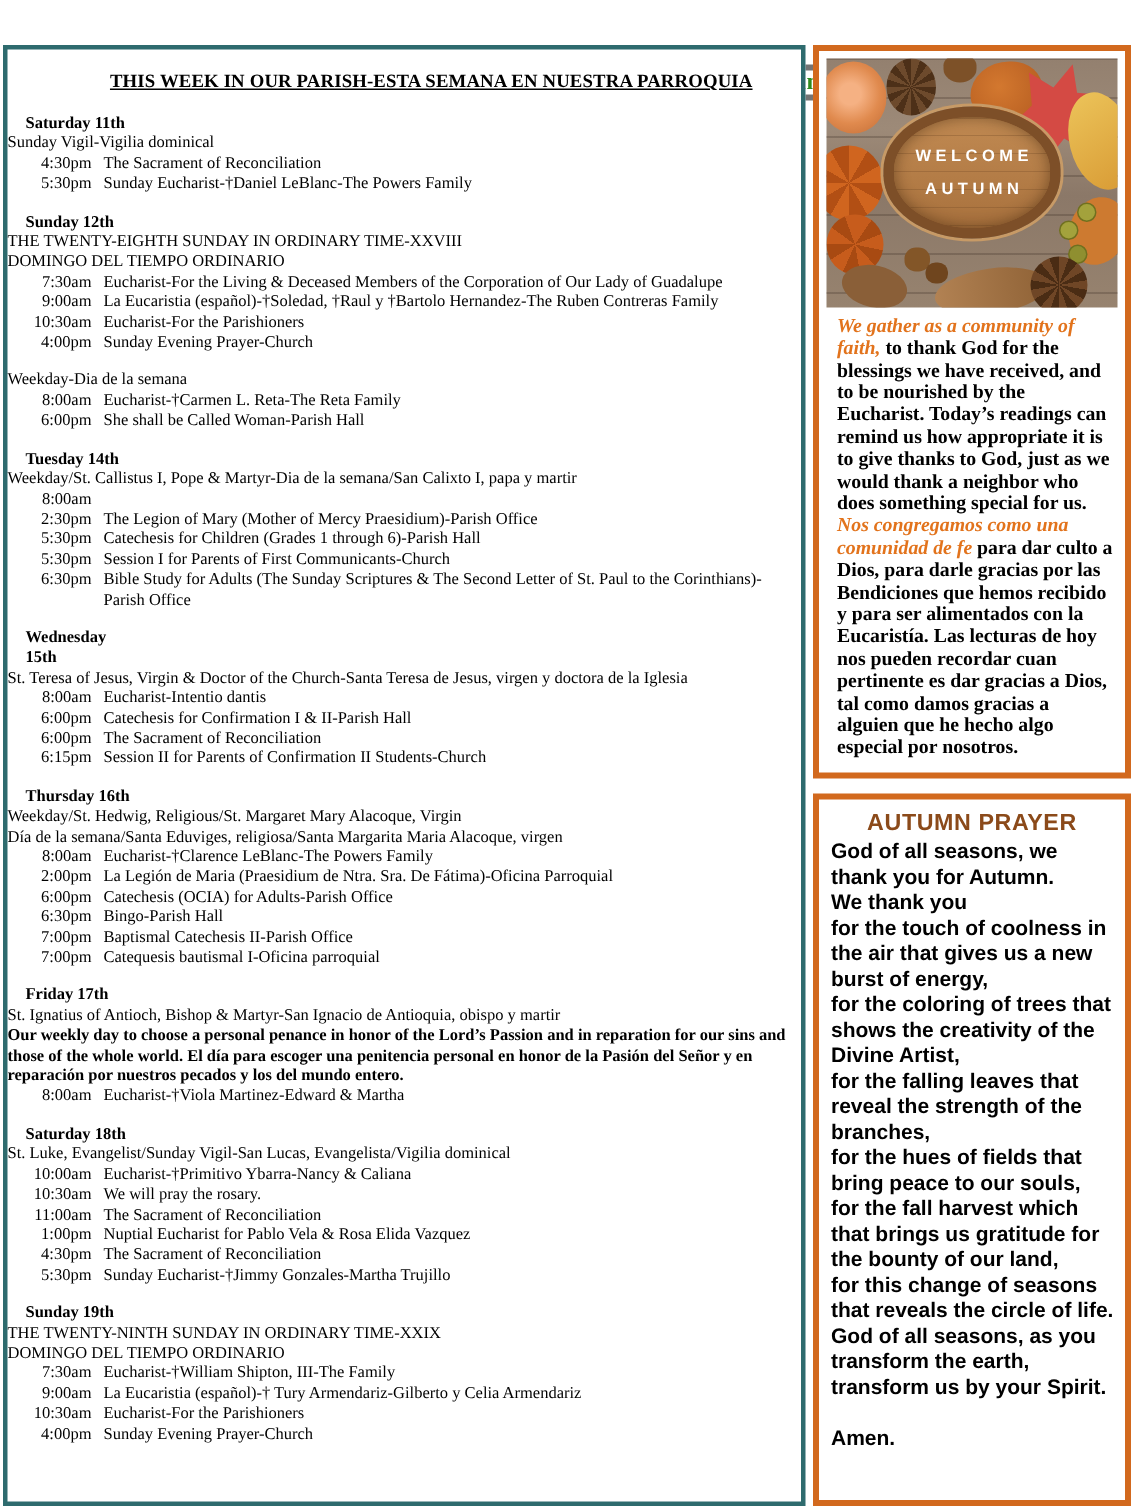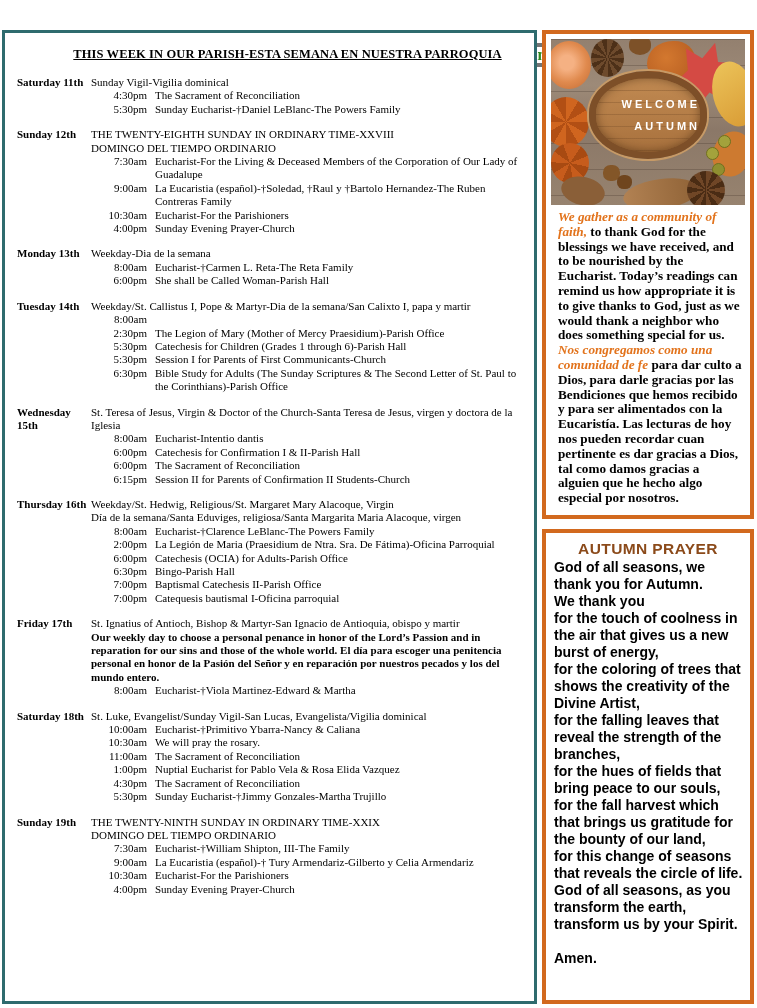--- a/index.html
+++ b/index.html
@@ -32,21 +32,21 @@
   
   .left-box{
     position:absolute;left:2px;top:30px;width:535px;height:974px;
     border:3px solid var(--teal);background:#fff;
     padding-top:12px;
   }
   .section-title{
     text-align:center;font-weight:bold;text-decoration:underline;
     font-size:12.5px;margin:2px 0 14px 0;letter-spacing:0.1px;padding-left:36px;
   }
-  .day-row{display:flex;margin:0 4px 12px 0;}
+  .day-row{display:flex;margin:0 4px 12px 0;flex-direction:column;}
   .day-label{
     width:86px;flex-shrink:0;padding-left:12px;
     font-weight:bold;font-size:11px;line-height:13.4px;
   }
   .day-content{flex:1;font-size:11px;line-height:13.4px;padding-right:4px;}
   .day-title{font-weight:normal;}
   .day-note{font-weight:bold;}
   .entry{display:flex;}
   .entry-time{width:56px;flex-shrink:0;text-align:right;white-space:nowrap;}
   .entry-desc{margin-left:8px;flex:1;}
@@ -98,21 +98,21 @@
     background:#8a5f38;transform:rotate(12deg);}
   .pinecone-br{right:20px;bottom:-4px;width:38px;height:38px;border-radius:50%;
     background:repeating-conic-gradient(#6f4626 0 20deg,#4a2c14 20deg 40deg);}
   .board{
     position:absolute;left:50%;top:46%;transform:translate(-50%,-50%);
     width:118px;height:88px;border:7px solid #7d4f28;border-radius:50% / 48%;
     background:
       repeating-linear-gradient(180deg, rgba(120,78,40,0.35) 0 1px, rgba(0,0,0,0) 1px 12px),
       linear-gradient(180deg,#c18a52,#a8713d);
     box-shadow:inset 0 0 10px rgba(40,20,5,0.45), 0 0 0 2px #c79a66;
-    display:flex;flex-direction:column;align-items:flex-end;justify-content:center;gap:11px;
+    display:flex;flex-direction:column;align-items:center;justify-content:center;gap:11px;
   }
   .board-line{
     color:#fff;font-family:"Liberation Sans",sans-serif;font-weight:bold;
     font-size:11px;letter-spacing:3px;line-height:11px;text-indent:3px;
   }
 
   
   .reflection{padding:1px 7px 0 12px;font-size:13.2px;line-height:14.8px;font-weight:bold;}
   .reflection p{margin:0;}
   .lead{color:var(--lead-orange);font-style:italic;}
@@ -169,21 +169,20 @@
               <div class="entry-time">10:30am</div>
               <div class="entry-desc">Eucharist-For the Parishioners</div>
             </div>
             <div class="entry">
               <div class="entry-time">4:00pm</div>
               <div class="entry-desc">Sunday Evening Prayer-Church</div>
             </div>
           </div>
         </div>
         <div class="day-row">
-          <div class="day-label">Monday 13th</div>
           <div class="day-content">
             <div class="day-title">Weekday-Dia de la semana</div>
             <div class="entry">
               <div class="entry-time">8:00am</div>
               <div class="entry-desc">Eucharist-†Carmen L. Reta-The Reta Family</div>
             </div>
             <div class="entry">
               <div class="entry-time">6:00pm</div>
               <div class="entry-desc">She shall be Called Woman-Parish Hall</div>
             </div>

